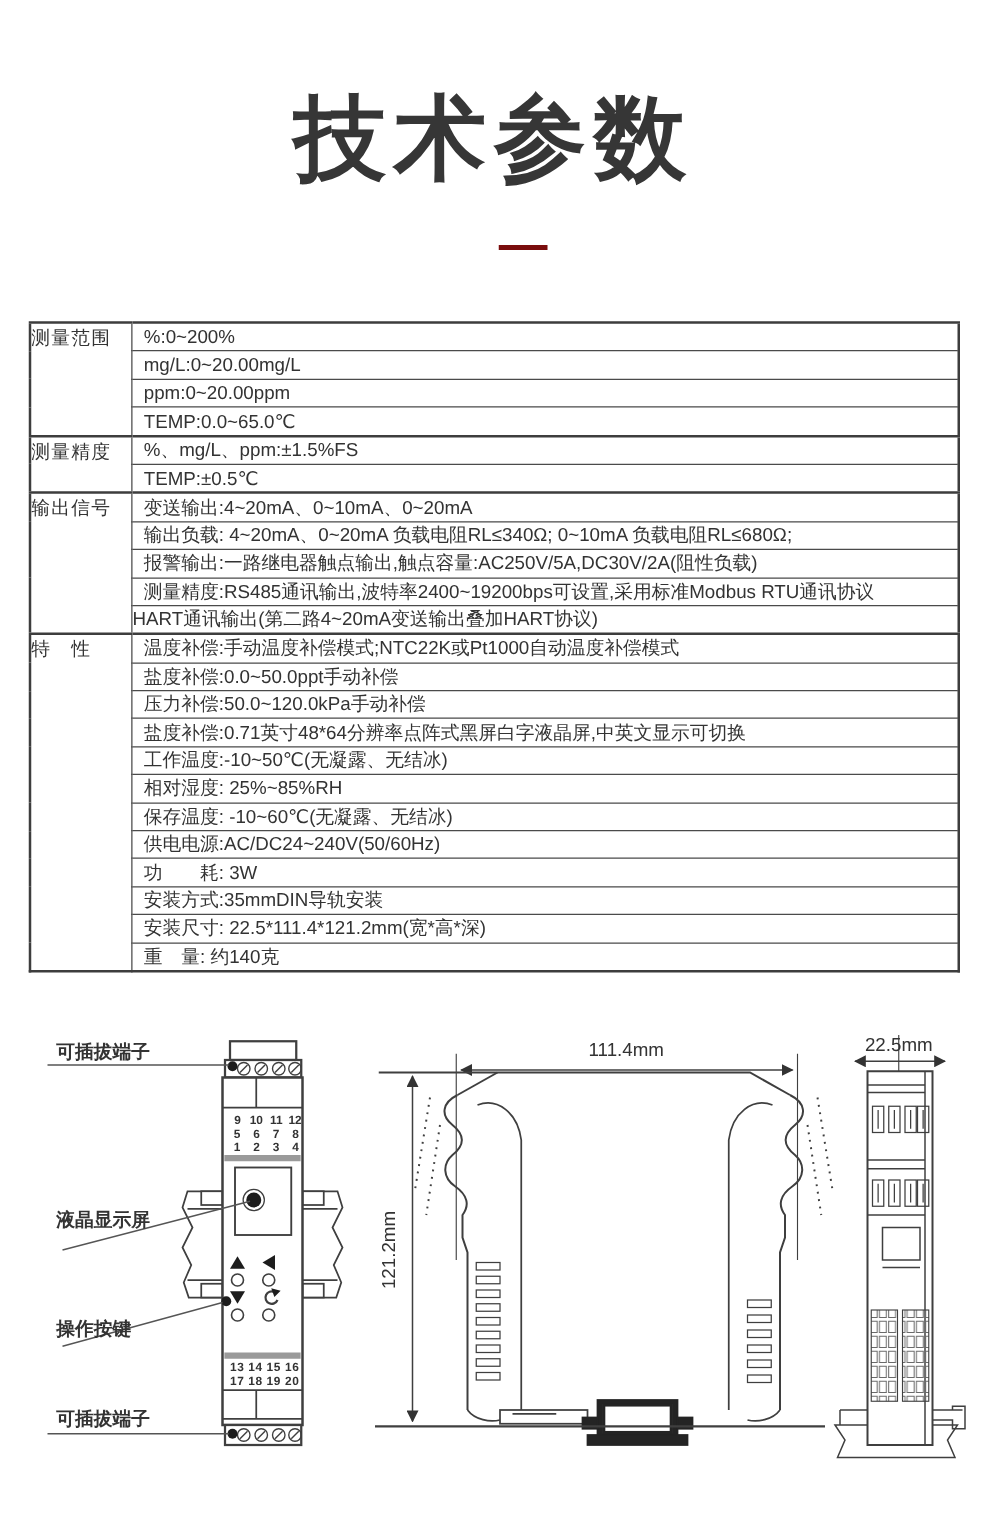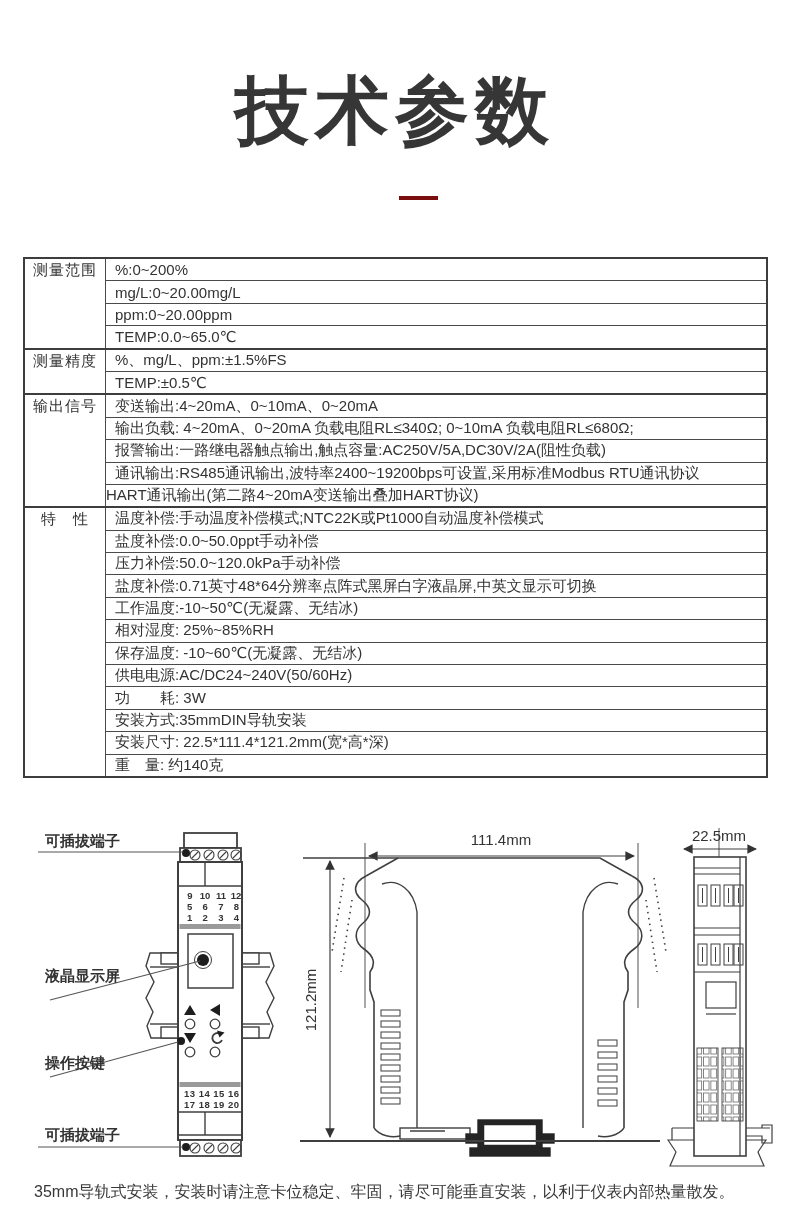--- a/index.html
+++ b/index.html
@@ -8,21 +8,21 @@
   
   .main-title{position:absolute;top:62px;left:0;width:100%;text-align:center;
       font-size:74px;font-weight:800;letter-spacing:6px;color:#363636;font-family:Liberation Serif, serif;}
   .accent-line{position:absolute;top:196px;left:399px;width:39px;height:4px;background:#7a0d0d;}
   
   .spec-table{position:absolute;top:257px;left:23px;width:745px;border-collapse:collapse;
       table-layout:fixed;}
   .spec-table td{border:1px solid #4a4a4a;height:21.4px;padding:0 0 0 9px;
       font-size:15px;font-weight:500;color:#333;white-space:nowrap;overflow:hidden;}
   .spec-table{border:2px solid #3d3d3d;}
-  .spec-table td.lbl{width:80px;text-align:center;vertical-align:top;padding:2px 0 0 0;
+  .spec-table td.lbl{width:80px;text-align:left;vertical-align:top;padding:2px 0 0 0;
       border-left:none;letter-spacing:1px;}
   .spec-table tr.grp td{border-top:2px solid #3d3d3d;}
   .spec-table td.center{text-align:left;padding-left:0;}
   
   .outline-heading{position:absolute;top:778px;left:0;width:752px;text-align:center;
       font-size:25px;font-weight:600;color:#1d1d1d;letter-spacing:2px;}
   .drawing-svg{position:absolute;top:812px;left:0;}
   .drawing-svg text{font-family:"Liberation Sans","DejaVu Sans",sans-serif;fill:#333;}
   .co{font-size:15px;font-weight:700;}
   .dim{font-size:15px;font-weight:500;}
@@ -67,21 +67,21 @@
           <td class="lbl" rowspan="5">输出信号</td>
           <td>变送输出:4~20mA、0~10mA、0~20mA</td>
         </tr>
       <tr>
           <td>输出负载: 4~20mA、0~20mA 负载电阻RL≤340Ω; 0~10mA 负载电阻RL≤680Ω;</td>
         </tr>
       <tr>
           <td>报警输出:一路继电器触点输出,触点容量:AC250V/5A,DC30V/2A(阻性负载)</td>
         </tr>
       <tr>
-          <td>通讯输出:RS485通讯输出,波特率2400~19200bps可设置,采用标准Modbus RTU通讯协议</td>
+          <td>测量精度:RS485通讯输出,波特率2400~19200bps可设置,采用标准Modbus RTU通讯协议</td>
         </tr>
       <tr>
           <td class="center">HART通讯输出(第二路4~20mA变送输出叠加HART协议)</td>
         </tr>
 
       <tr class="grp">
           <td class="lbl" rowspan="12">特　性</td>
           <td>温度补偿:手动温度补偿模式;NTC22K或Pt1000自动温度补偿模式</td>
         </tr>
       <tr>
@@ -334,14 +334,13 @@
 
       <rect x="706" y="982" width="30" height="26"></rect>
       <line x1="706" y1="1014" x2="736" y2="1014"></line>
 
       <rect x="697" y="1048" width="21" height="73" fill="url(#ventGrid)" stroke-width="0.9"></rect>
       <rect x="722" y="1048" width="21" height="73" fill="url(#ventGrid)" stroke-width="0.9"></rect>
     </g>
     <text class="dim" x="719" y="841" text-anchor="middle">22.5mm</text>
   </svg>
 
-  <div class="footer-note">35mm导轨式安装，安装时请注意卡位稳定、牢固，请尽可能垂直安装，以利于仪表内部热量散发。</div>
 </div>
 
 </body></html>

